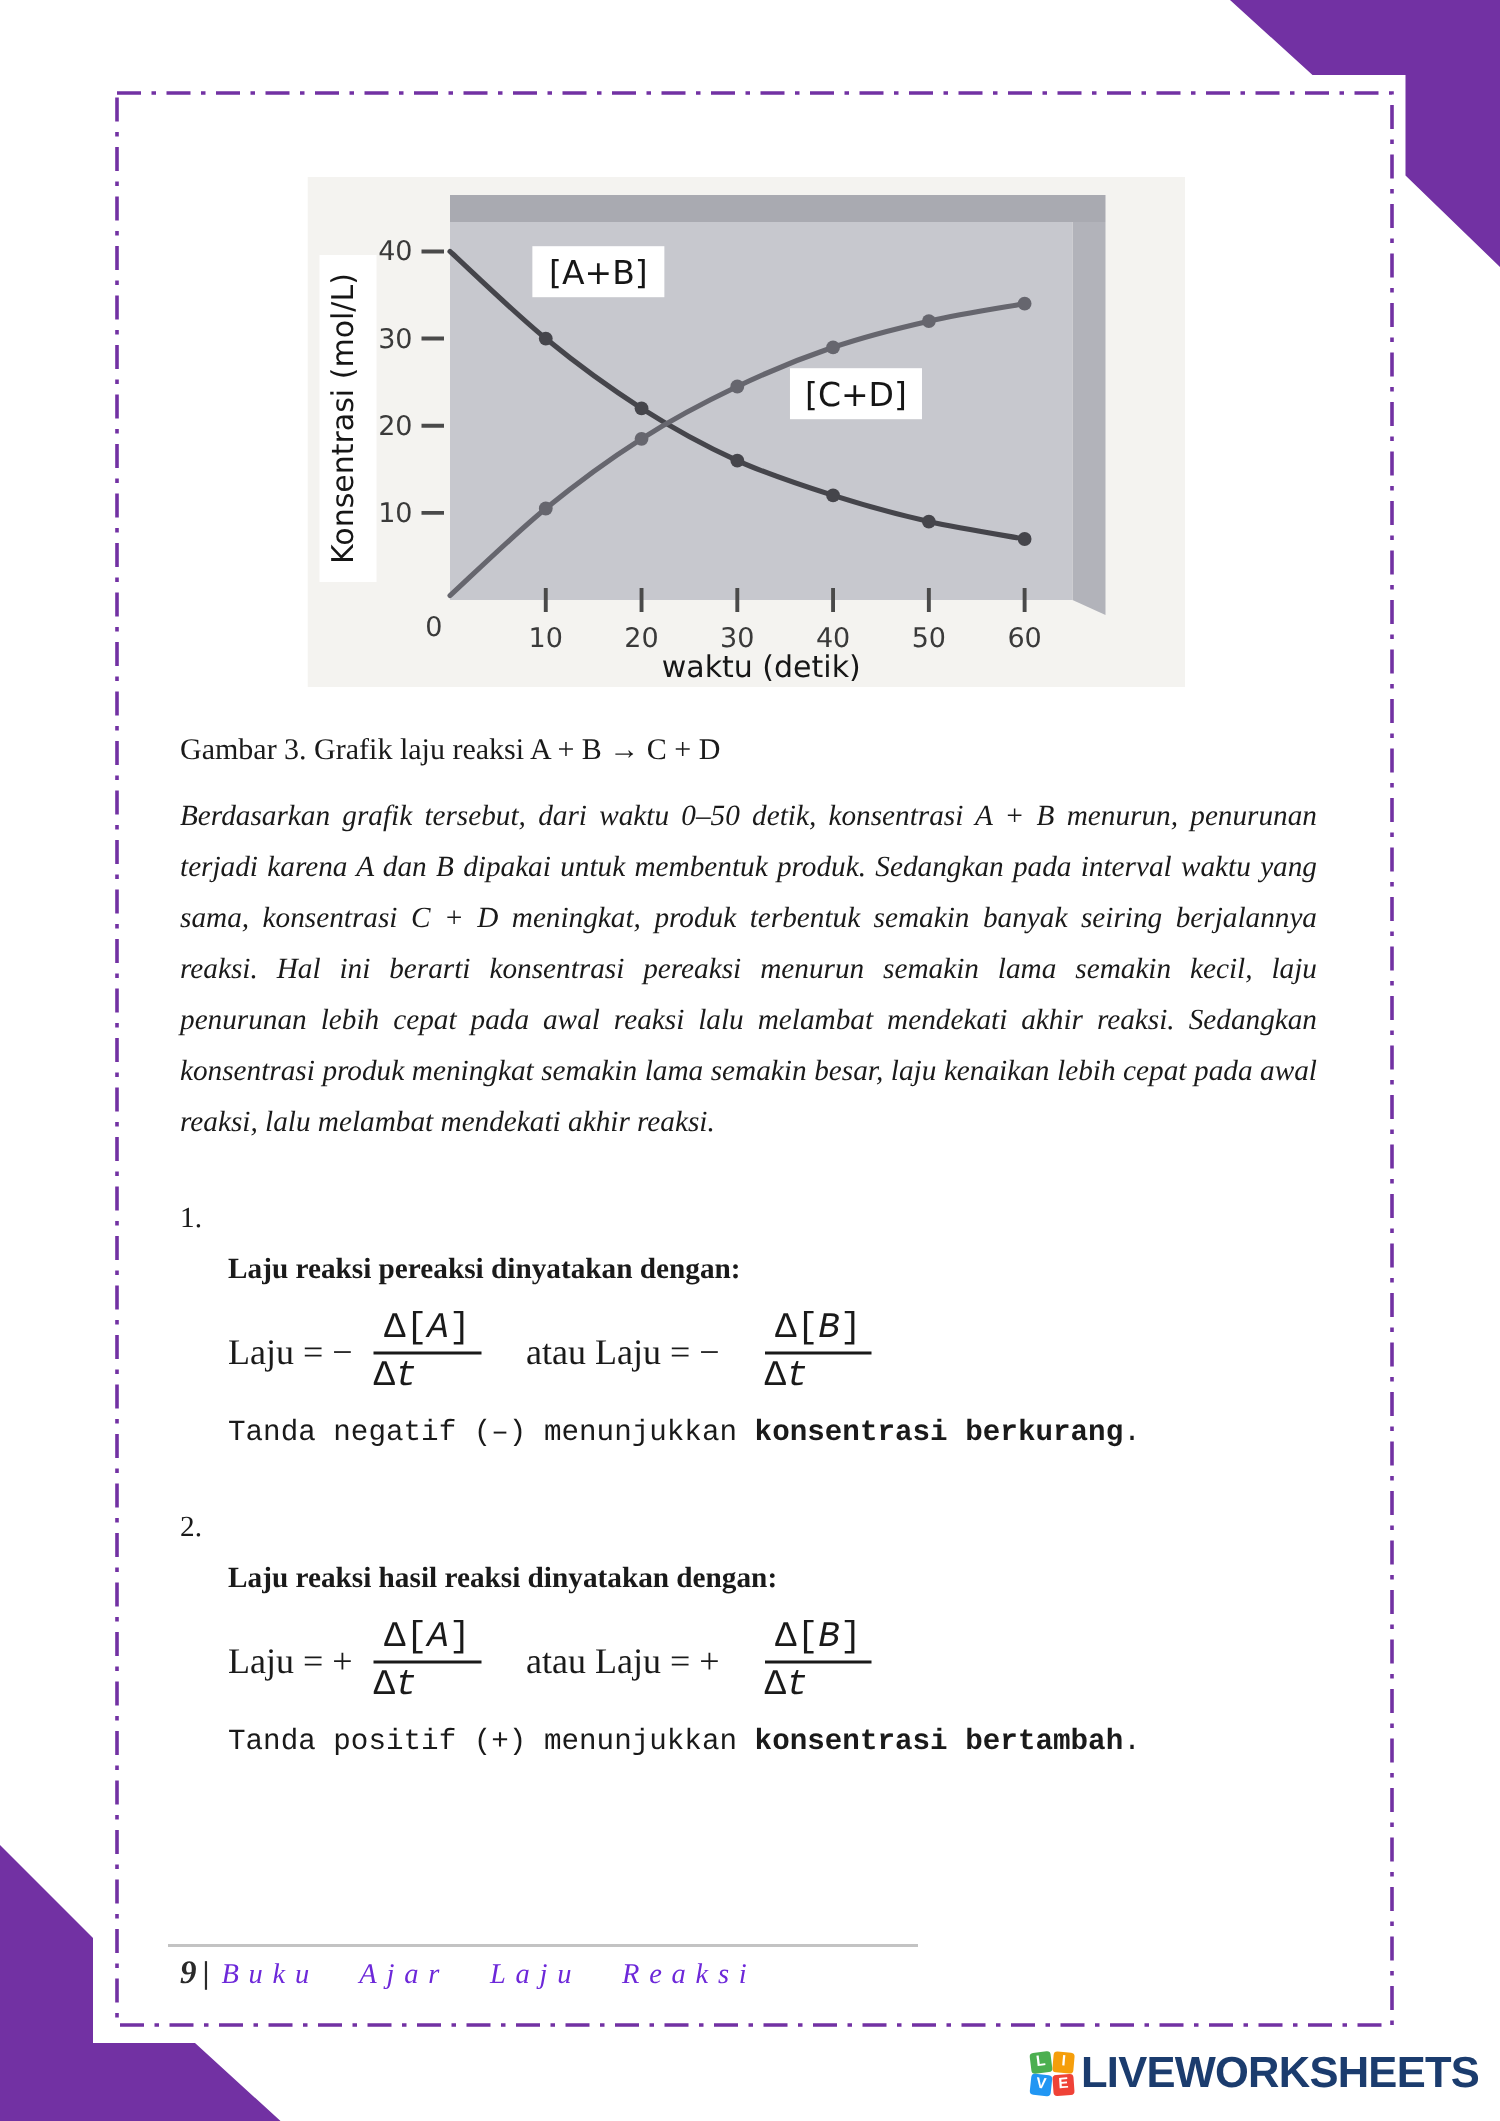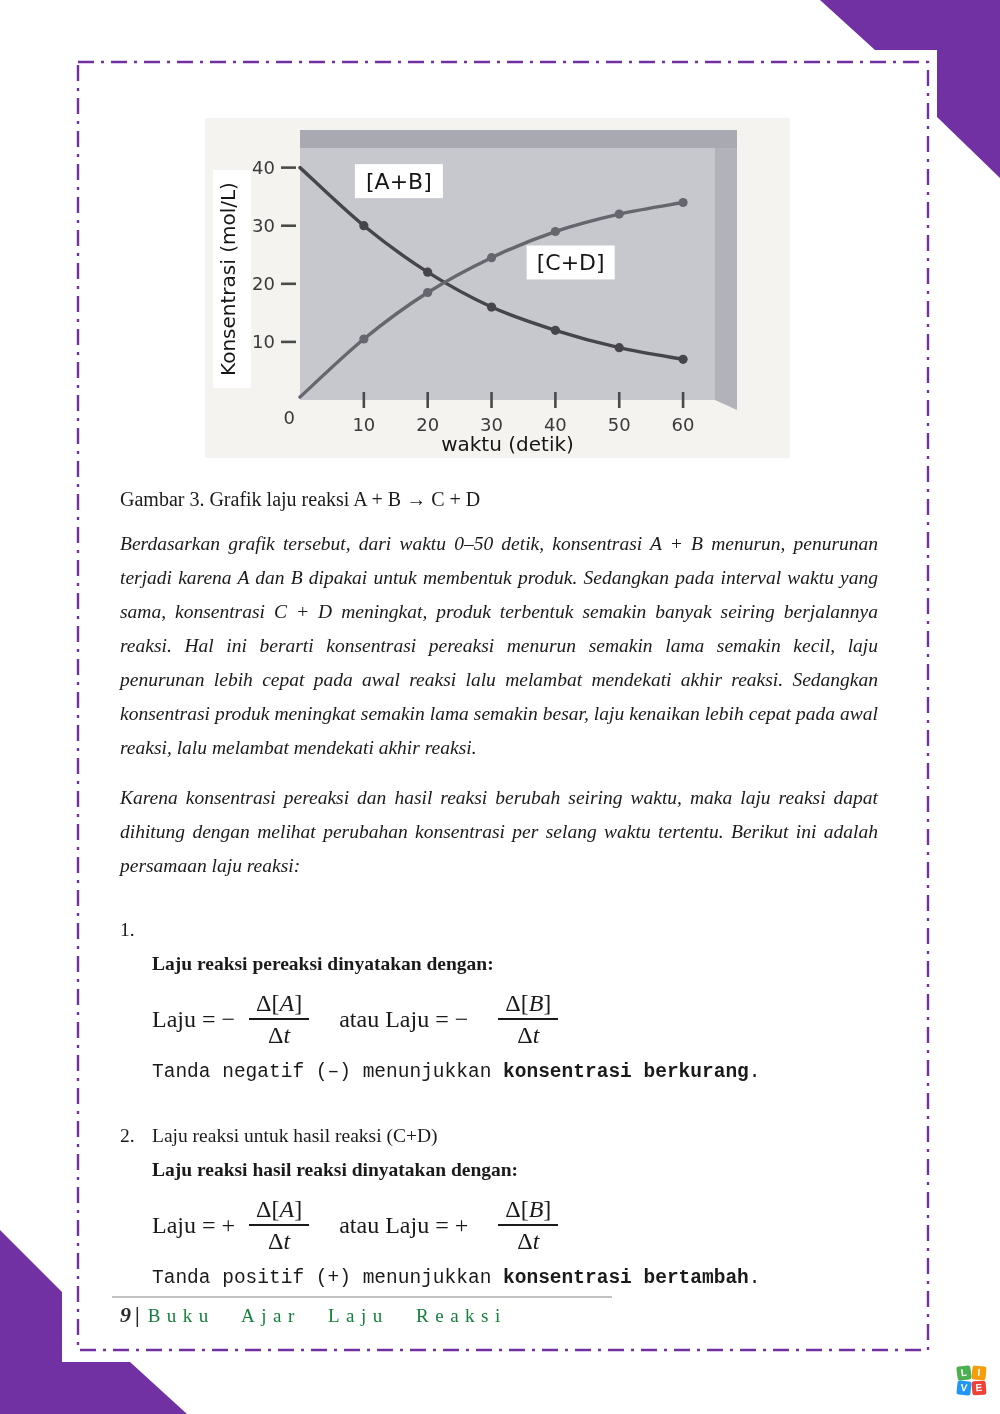--- a/index.html
+++ b/index.html
@@ -11,29 +11,29 @@
   .caption{margin:26px 0 0 0;font-size:20px;}
   .body-text{margin:16px 0 0 0;font-size:19.5px;line-height:34px;text-align:justify;font-style:italic;}
   .list{margin-top:12px;}
   .list-item{margin-top:30px;}
   .item-row{display:flex;font-size:19.5px;line-height:34px;}
   .item-num{width:32px;flex:0 0 32px;}
   .item-indent{margin-left:32px;font-size:19.5px;line-height:34px;font-weight:bold;}
   .formula{display:flex;align-items:center;margin:10px 0 8px 32px;font-size:24px;}
   .m-lead{margin-right:10px;}
   .m-mid{margin:0 26px;}
-  .frac{display:inline-flex;flex-direction:column;align-items:center;margin:0 4px;}
+  .frac{display:inline-flex;flex-direction:column;align-items:flex-start;margin:0 4px;font-family:Liberation Mono, monospace;}
   .frac .num{border-bottom:2px solid #1a1a1a;padding:0 7px 3px 7px;line-height:24px;}
   .frac .den{padding-top:3px;line-height:24px;}
   .note{margin:6px 0 0 32px;font-size:19.5px;line-height:34px;font-family:Liberation Mono, monospace;}
   .footer-rule{position:absolute;left:112px;top:1296px;width:500px;height:2px;background:#c3c3c3;}
   .page-footer{position:absolute;left:120px;top:1302px;display:flex;align-items:baseline;}
   .page-num{font-style:italic;font-weight:bold;font-size:22px;color:#2a2a2a;}
   .footer-sep{font-weight:bold;font-size:21px;margin:0 8px 0 4px;color:#2a2a2a;}
-  .book-title{font-size:19px;color:#15803d;letter-spacing:6.5px;word-spacing:16px;}
+  .book-title{font-style:italic;font-size:19px;color:#6d28d9;letter-spacing:6.5px;word-spacing:16px;}
   .brand{position:absolute;right:14px;top:1366px;display:flex;align-items:center;gap:5px;text-decoration:none;}
   .brand-tiles{display:grid;grid-template-columns:14px 14px;grid-auto-rows:14px;gap:1px;}
   .tile{width:14px;height:14px;border-radius:2.5px;color:#fff;
         font:bold 10px/14px "Liberation Sans",sans-serif;text-align:center;}
   .tile:nth-child(1){transform:rotate(-7deg);}
   .tile:nth-child(2){transform:rotate(5deg);}
   .tile:nth-child(3){transform:rotate(6deg);}
   .tile:nth-child(4){transform:rotate(-4deg);}
   .wordmark{font-family:"Liberation Sans",sans-serif;font-weight:bold;font-size:29px;letter-spacing:-0.5px;}
   .tick{font:18px "DejaVu Sans",sans-serif;fill:#3a3a3a;}
@@ -100,21 +100,20 @@
             <text x="365.65384615384613" y="152.46666666666664" text-anchor="middle" class="boxlabel">[C+D]</text>
             <rect x="8" y="52" width="38" height="218" fill="#ffffff"></rect>
             <text x="30" y="161" class="axis" text-anchor="middle" transform="rotate(-90 30 161)">Konsentrasi (mol/L)</text>
             <text x="302.5" y="333" class="axis" text-anchor="middle">waktu (detik)</text>
           </svg></div>
     </figure>
 
     <p class="caption">Gambar 3. Grafik laju reaksi A + B → C + D</p>
 
     <p class="body-text">Berdasarkan grafik tersebut, dari waktu 0–50 detik, konsentrasi A + B menurun, penurunan terjadi karena A dan B dipakai untuk membentuk produk. Sedangkan pada interval waktu yang sama, konsentrasi C + D meningkat, produk terbentuk semakin banyak seiring berjalannya reaksi. Hal ini berarti konsentrasi pereaksi menurun semakin lama semakin kecil, laju penurunan lebih cepat pada awal reaksi lalu melambat mendekati akhir reaksi. Sedangkan konsentrasi produk meningkat semakin lama semakin besar, laju kenaikan lebih cepat pada awal reaksi, lalu melambat mendekati akhir reaksi.</p>
-    <p class="body-text">Karena konsentrasi pereaksi dan hasil reaksi berubah seiring waktu, maka laju reaksi dapat dihitung dengan melihat perubahan konsentrasi per selang waktu tertentu. Berikut ini adalah persamaan laju reaksi:</p>
 
     <div class="list">
 
       <div class="list-item">
         <div class="item-row">
           <span class="item-num">1.</span>
         </div>
         <div class="item-indent">Laju reaksi pereaksi dinyatakan dengan:</div>
         <div class="formula">
           <span class="m-lead">Laju = −</span>
@@ -127,21 +126,20 @@
               <span class="num mathify">Δ[<i>B</i>]</span>
               <span class="den mathify">Δ<i>t</i></span>
             </span>
         </div>
         <p class="note"><span>Tanda negatif (–) menunjukkan </span><b>konsentrasi berkurang</b><span>.</span></p>
       </div>
 
       <div class="list-item">
         <div class="item-row">
           <span class="item-num">2.</span>
-          <span>Laju reaksi untuk hasil reaksi (C+D)</span>
         </div>
         <div class="item-indent">Laju reaksi hasil reaksi dinyatakan dengan:</div>
         <div class="formula">
           <span class="m-lead">Laju = +</span>
           <span class="frac">
               <span class="num mathify">Δ[<i>A</i>]</span>
               <span class="den mathify">Δ<i>t</i></span>
             </span>
           <span class="m-mid mathkeep">atau  Laju = +</span>
           <span class="frac">
@@ -162,15 +160,16 @@
     <span class="book-title">Buku Ajar Laju Reaksi</span>
   </div>
 
   <a class="brand" href="#">
     <span class="brand-tiles" id="brand-tiles">
         <span class="tile" style="background: rgb(76, 175, 80);">L</span>
         <span class="tile" style="background: rgb(245, 158, 11);">I</span>
         <span class="tile" style="background: rgb(33, 150, 243);">V</span>
         <span class="tile" style="background: rgb(239, 66, 55);">E</span>
       </span>
+    <span class="wordmark" style="color: rgb(27, 60, 110);">LIVEWORKSHEETS</span>
   </a>
 
 </div>
 
 </body></html>

